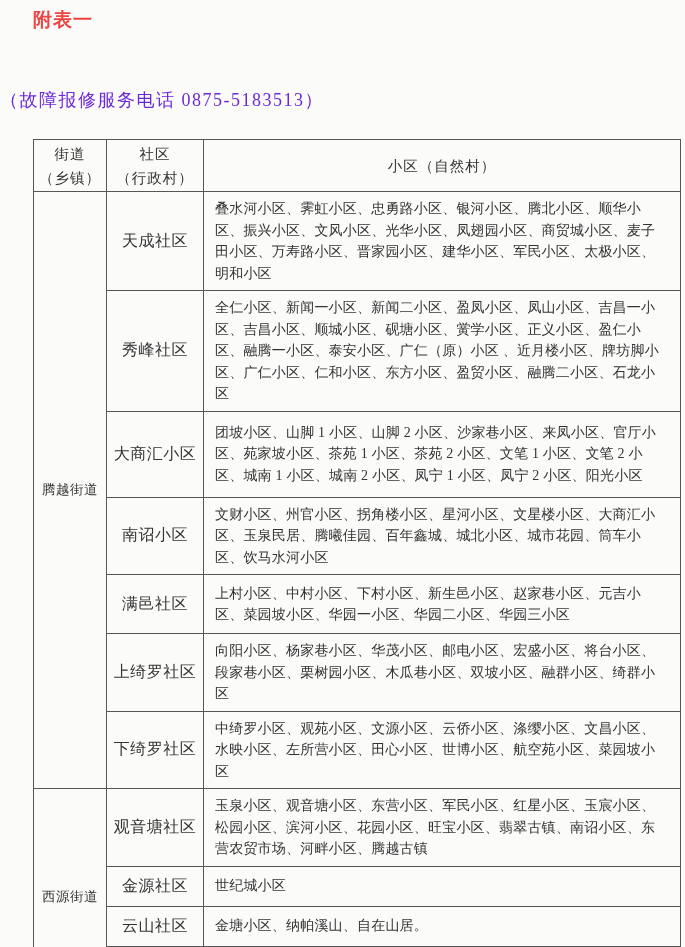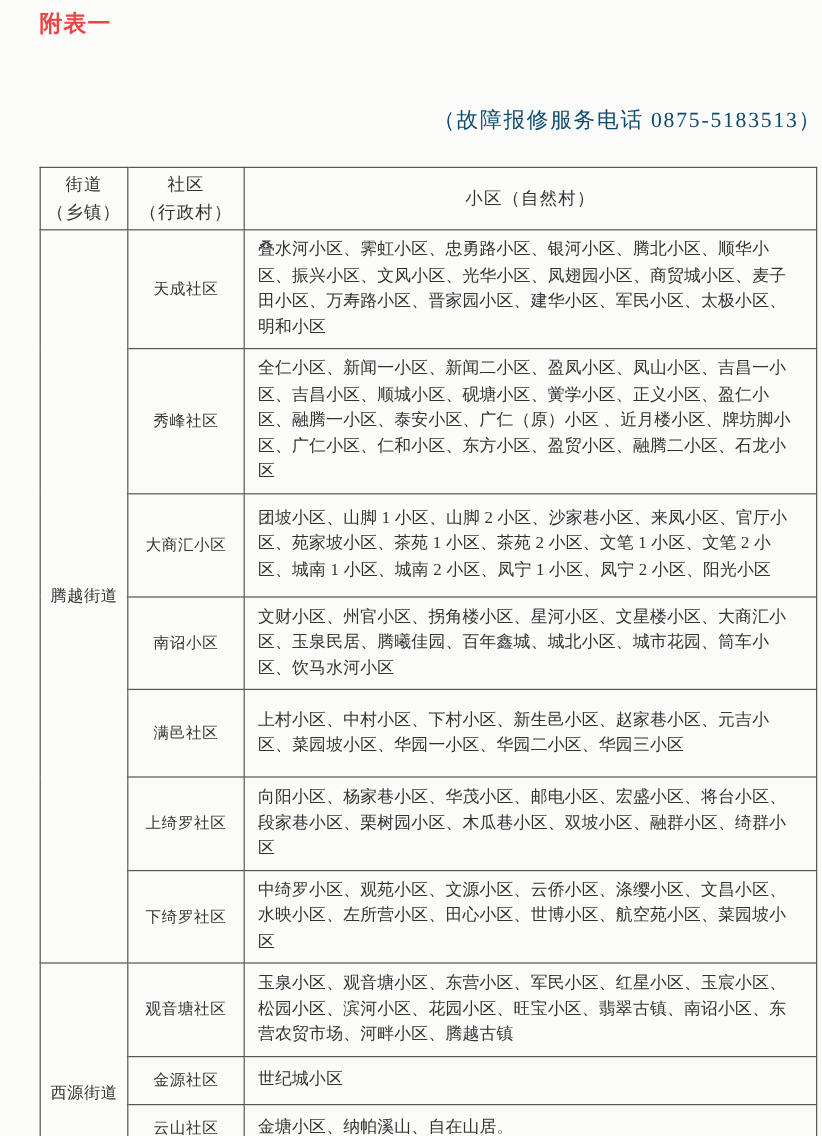--- a/index.html
+++ b/index.html
@@ -34,24 +34,24 @@
     font-size: 29px;
     font-weight: bold;
     letter-spacing: 3px;
     color: #222222;
   }
   .subtitle {
     position: absolute;
     top: 88px;
     left: 0;
     width: 100%;
-    text-align: right;
+    text-align: left;
     font-size: 18px;
     letter-spacing: 1.5px;
-    color: #0c4a6e;
+    color: #6d28d9;
   }
   table.range-table {
     position: absolute;
     left: 33px;
     top: 139px;
     width: 647px;
     border-collapse: collapse;
     table-layout: fixed;
   }
   .range-table th, .range-table td {
@@ -71,21 +71,21 @@
   td.street-cell {
     text-align: center;
     vertical-align: middle;
     font-size: 13.5px;
     letter-spacing: 0.5px;
     padding: 2px 1px;
   }
   td.community-cell {
     text-align: center;
     vertical-align: middle;
-    font-size: 13px;
+    font-size: 16px;
     letter-spacing: 0.5px;
     padding: 2px 3px;
   }
   td.areas-cell {
     vertical-align: middle;
     font-size: 14px;
     line-height: 21.5px;
     letter-spacing: 0.2px;
     padding: 6px 12px 6px 11px;
     text-align: left;
@@ -125,21 +125,21 @@
         <td class="areas-cell">全仁小区、新闻一小区、新闻二小区、盈凤小区、凤山小区、吉昌一小区、吉昌小区、顺城小区、砚塘小区、黉学小区、正义小区、盈仁小区、融腾一小区、泰安小区、广仁（原）小区 、近月楼小区、牌坊脚小区、广仁小区、仁和小区、东方小区、盈贸小区、融腾二小区、石龙小区</td>
       </tr>
       <tr style="height:86px">
         <td class="community-cell">大商汇小区</td>
         <td class="areas-cell">团坡小区、山脚 1 小区、山脚 2 小区、沙家巷小区、来凤小区、官厅小区、苑家坡小区、茶苑 1 小区、茶苑 2 小区、文笔 1 小区、文笔 2 小区、城南 1 小区、城南 2 小区、凤宁 1 小区、凤宁 2 小区、阳光小区</td>
       </tr>
       <tr style="height:69px">
         <td class="community-cell">南诏小区</td>
         <td class="areas-cell">文财小区、州官小区、拐角楼小区、星河小区、文星楼小区、大商汇小区、玉泉民居、腾曦佳园、百年鑫城、城北小区、城市花园、筒车小区、饮马水河小区</td>
       </tr>
-      <tr style="height:73px">
+      <tr style="height:59px">
         <td class="community-cell">满邑社区</td>
         <td class="areas-cell">上村小区、中村小区、下村小区、新生邑小区、赵家巷小区、元吉小区、菜园坡小区、华园一小区、华园二小区、华园三小区</td>
       </tr>
       <tr style="height:67px">
         <td class="community-cell">上绮罗社区</td>
         <td class="areas-cell">向阳小区、杨家巷小区、华茂小区、邮电小区、宏盛小区、将台小区、段家巷小区、栗树园小区、木瓜巷小区、双坡小区、融群小区、绮群小区</td>
       </tr>
       <tr style="height:63px">
         <td class="community-cell">下绮罗社区</td>
         <td class="areas-cell">中绮罗小区、观苑小区、文源小区、云侨小区、涤缨小区、文昌小区、水映小区、左所营小区、田心小区、世博小区、航空苑小区、菜园坡小区</td>

